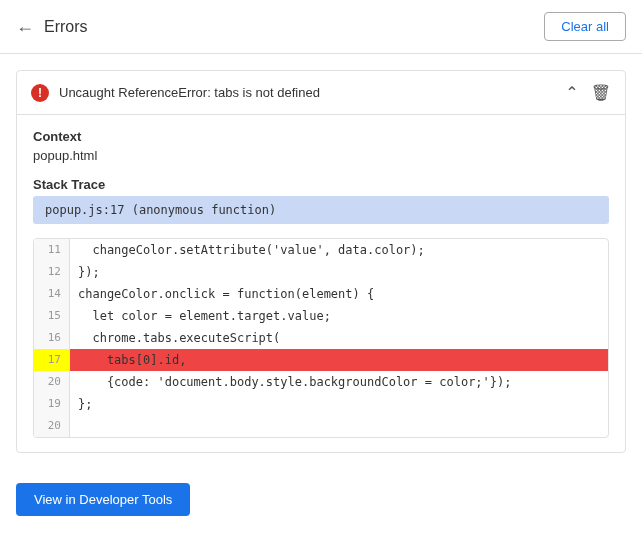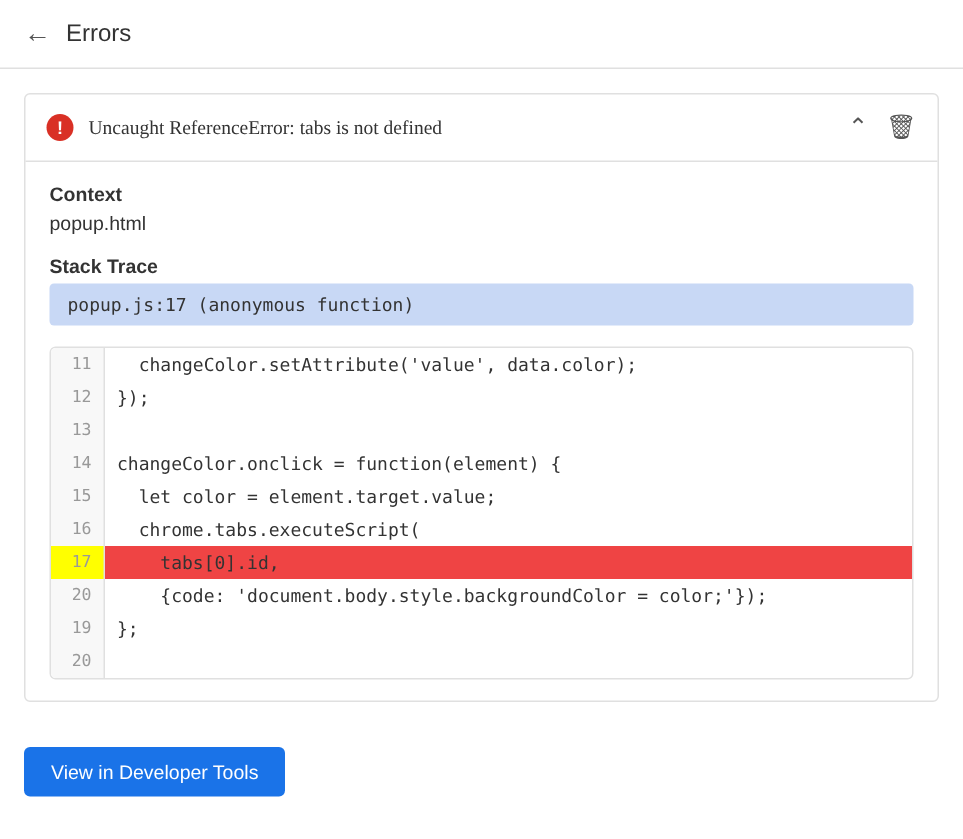--- a/index.html
+++ b/index.html
@@ -75,21 +75,20 @@
       align-items: center;
       justify-content: center;
       color: #fff;
       font-size: 12px;
       font-weight: 700;
       flex-shrink: 0;
     }
     .error-message {
       font-size: 13px;
       color: #333;
-      font-family: Liberation Serif, serif;
     }
     .error-header-right {
       display: flex;
       align-items: center;
       gap: 12px;
     }
     .chevron-icon {
       font-size: 16px;
       color: #555;
       cursor: pointer;
@@ -194,20 +193,21 @@
     }
   </style>
 </head>
 <body>
 
 <div class="header">
   <div class="header-left">
     <span class="back-arrow">←</span>
     <span class="header-title">Errors</span>
   </div>
+  <button class="clear-all-btn">Clear all</button>
 </div>
 
 <div class="error-card">
   <div class="error-header">
     <div class="error-header-left">
       <div class="error-icon">!</div>
       <span class="error-message">Uncaught ReferenceError: tabs is not defined</span>
     </div>
     <div class="error-header-right">
       <span class="chevron-icon">⌃</span>
@@ -227,24 +227,20 @@
 
       <div class="code-line">
             <div class="code-line-num">11</div>
             <div class="code-line-content">  changeColor.setAttribute('value', data.color);</div>
           </div>
           <div class="code-line">
             <div class="code-line-num">12</div>
             <div class="code-line-content">});</div>
           </div>
           <div class="code-line">
-            <div class="code-line-num">13</div>
-            <div class="code-line-content"></div>
-          </div>
-          <div class="code-line">
             <div class="code-line-num">14</div>
             <div class="code-line-content">changeColor.onclick = function(element) {</div>
           </div>
           <div class="code-line">
             <div class="code-line-num">15</div>
             <div class="code-line-content">  let color = element.target.value;</div>
           </div>
           <div class="code-line">
             <div class="code-line-num">16</div>
             <div class="code-line-content">  chrome.tabs.executeScript(</div>

